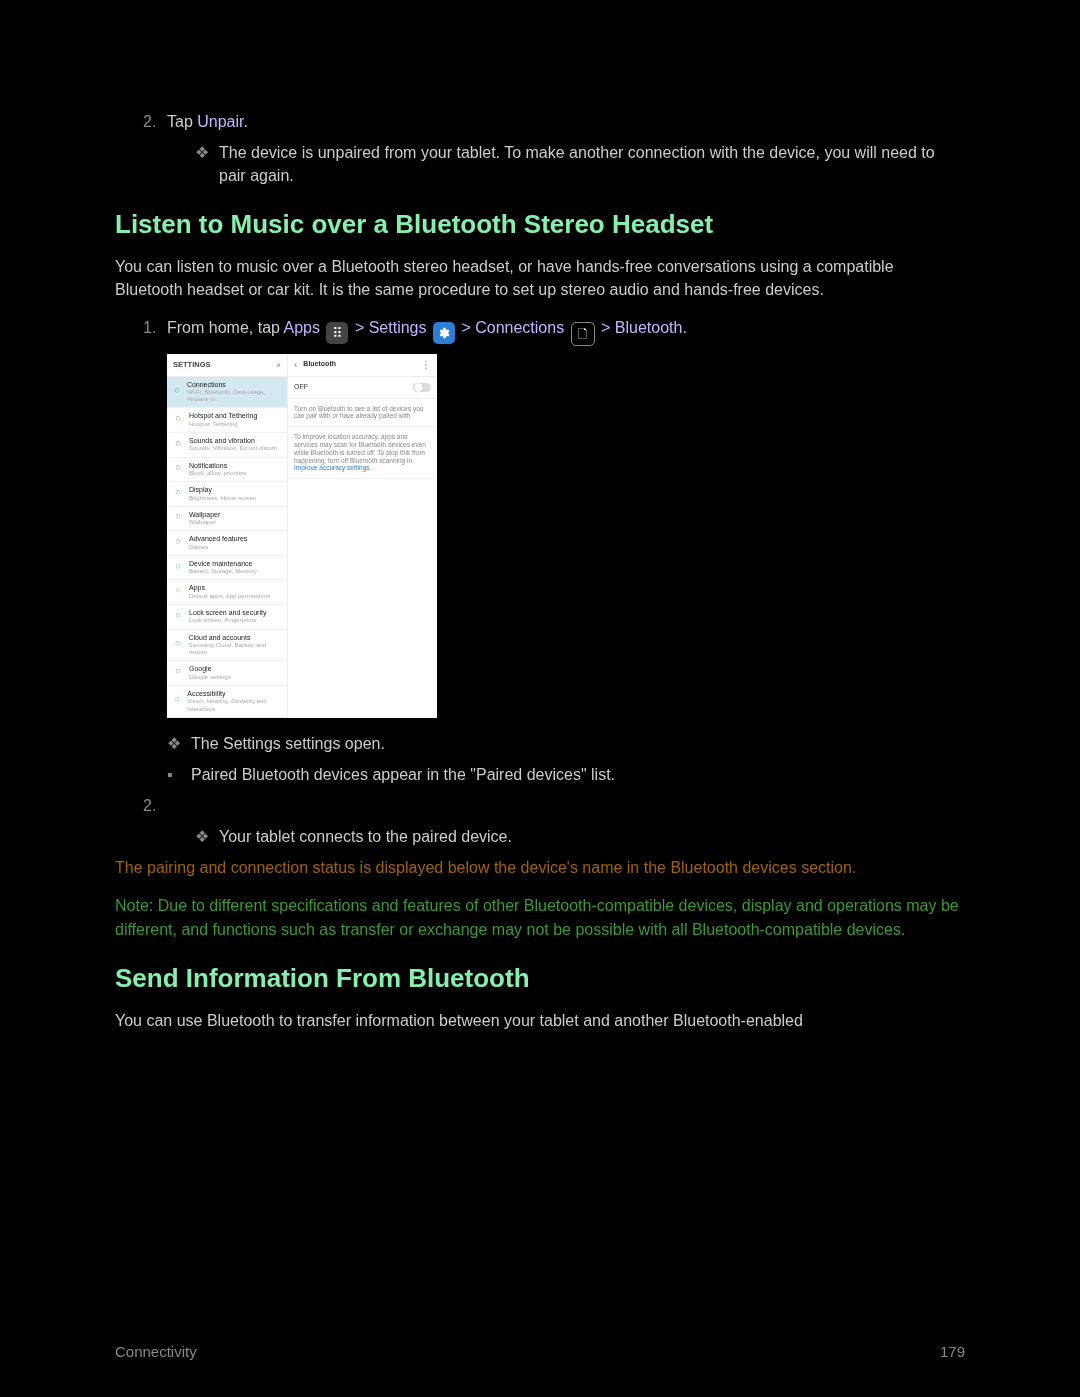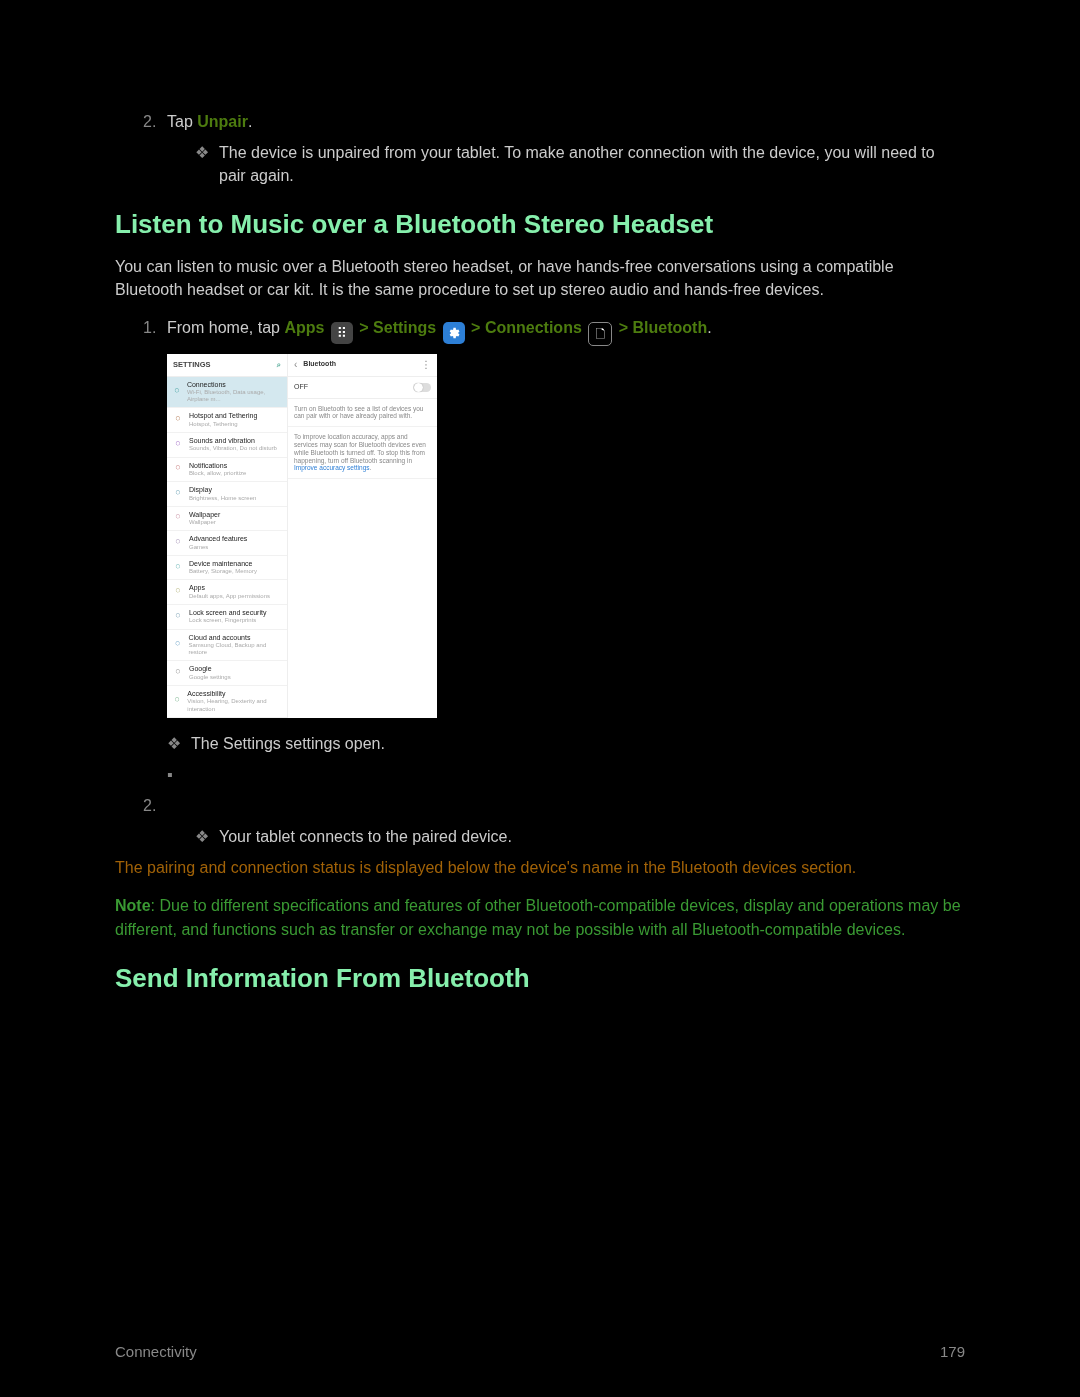--- a/index.html
+++ b/index.html
@@ -20,24 +20,24 @@
     font-size: 16px;
     line-height: 1.45;
   }
   .page p { margin: 0 0 14px 0; }
   .ol { margin-left: 28px; }
   .ol-item { display: flex; margin-bottom: 8px; }
   .ol-num { width: 24px; flex-shrink: 0; color: #888; }
   .sub { margin-left: 52px; }
   .sub-item { display: flex; margin-bottom: 8px; }
   .sub-mark { width: 24px; flex-shrink: 0; color: #888; }
-  .bold { font-weight: bold; color: #4d7c0f; }
+  .bold { font-weight: normal; color: #c4b5fd; }
   .heading { font-size: 26px; font-weight: bold; color: #86efac; margin: 18px 0 12px 0; }
   .note-line { color: #3a9a33; font-size: 16px; line-height:1.5; margin-top: 14px; }
-  .note-label { font-weight: bold; }
+  .note-label { font-weight: normal; }
   .icon {
     display: inline-block;
     width: 22px; height: 22px;
     border-radius: 5px;
     vertical-align: -5px;
     margin: 0 2px;
     text-align: center;
     line-height: 22px;
     font-size: 14px;
   }
@@ -268,20 +268,21 @@
     </div>
   </div>
 
   <div class="sub">
     <div class="sub-item">
       <div class="sub-mark">❖</div>
       <div>The Settings settings open.</div>
     </div>
     <div class="sub-item">
       <div class="sub-mark">▪</div>
+      <div>Paired Bluetooth devices appear in the "Paired devices" list.</div>
     </div>
   </div>
 
   <div class="ol" style="margin-top:6px;">
     <div class="ol-item">
       <div class="ol-num">2.</div>
     </div>
     <div class="sub">
       <div class="sub-item">
         <div class="sub-mark">❖</div>
@@ -290,18 +291,19 @@
     </div>
   </div>
 
   <p style="color:#a16207;">The pairing and connection status is displayed below the device's name in the Bluetooth devices section.</p>
 
   <p class="note-line">
     <span class="note-label">Note</span><span>: Due to different specifications and features of other Bluetooth-compatible devices, display and operations may be different, and functions such as transfer or exchange may not be possible with all Bluetooth-compatible devices.</span>
   </p>
 
   <div class="heading">Send Information From Bluetooth</div>
+  <p>You can use Bluetooth to transfer information between your tablet and another Bluetooth-enabled</p>
 
   <div class="footer">
     <span>Connectivity</span>
     <span>179</span>
   </div>
 </div>
 
 </body></html>

